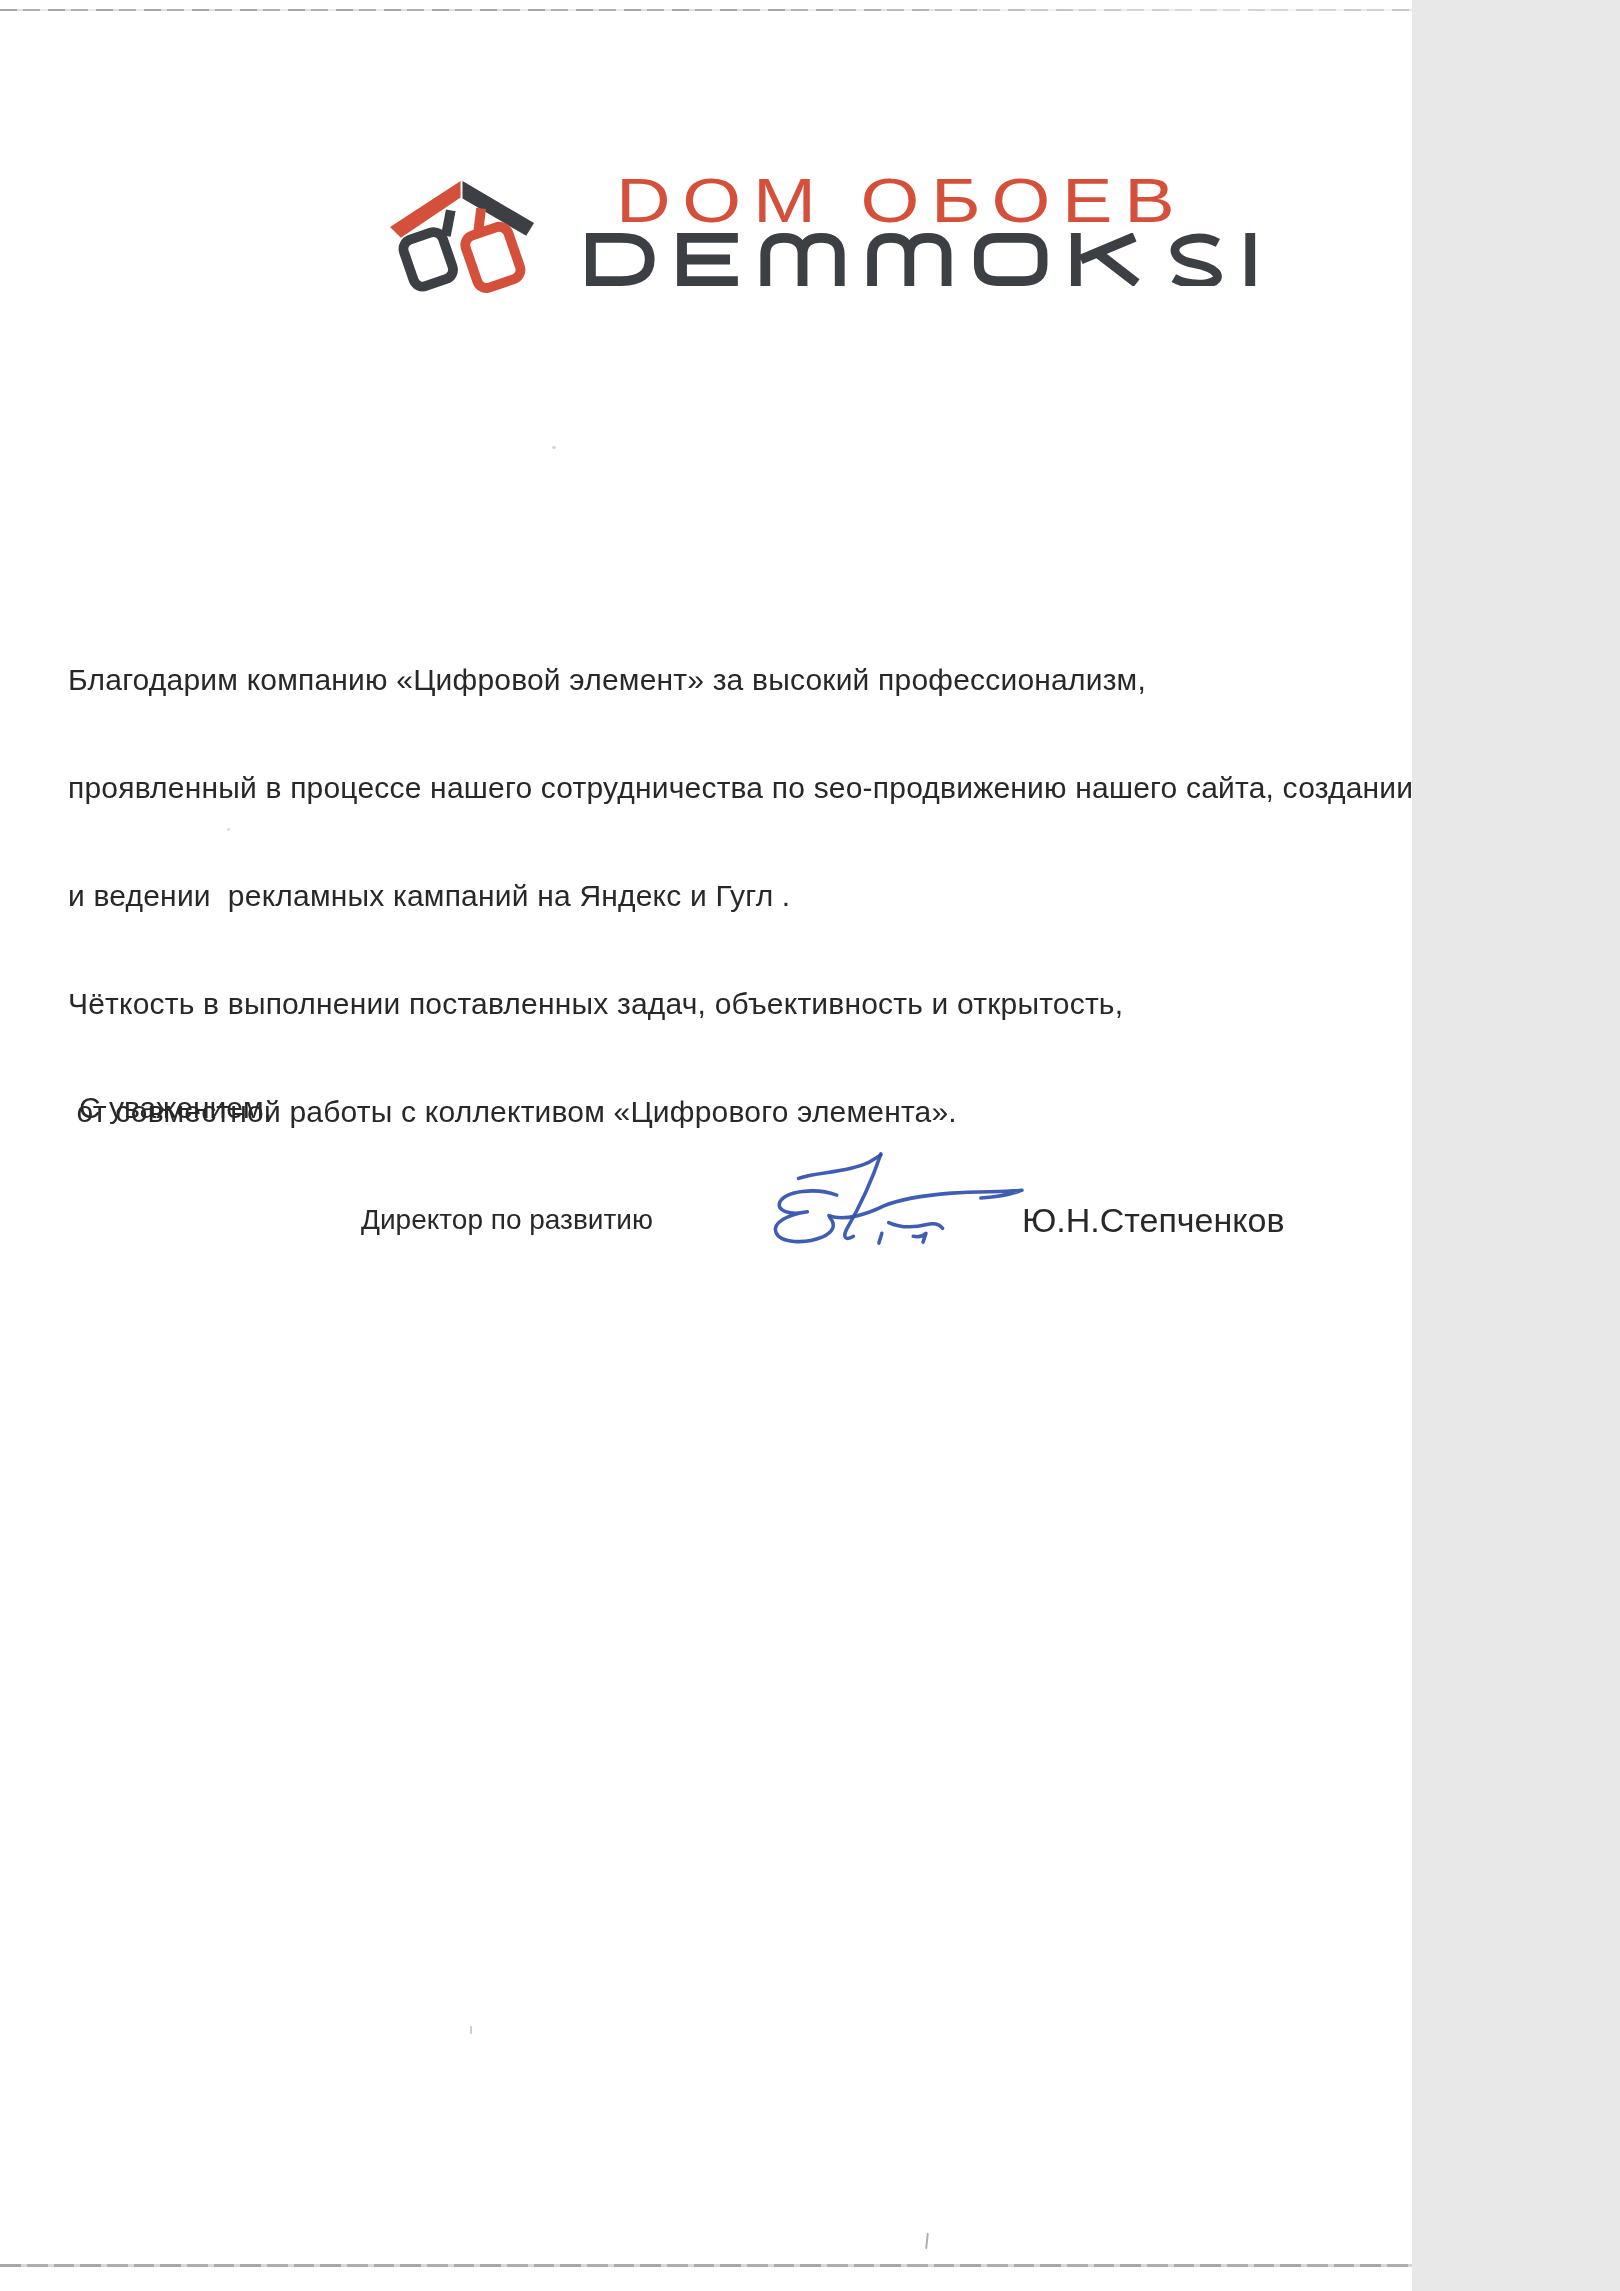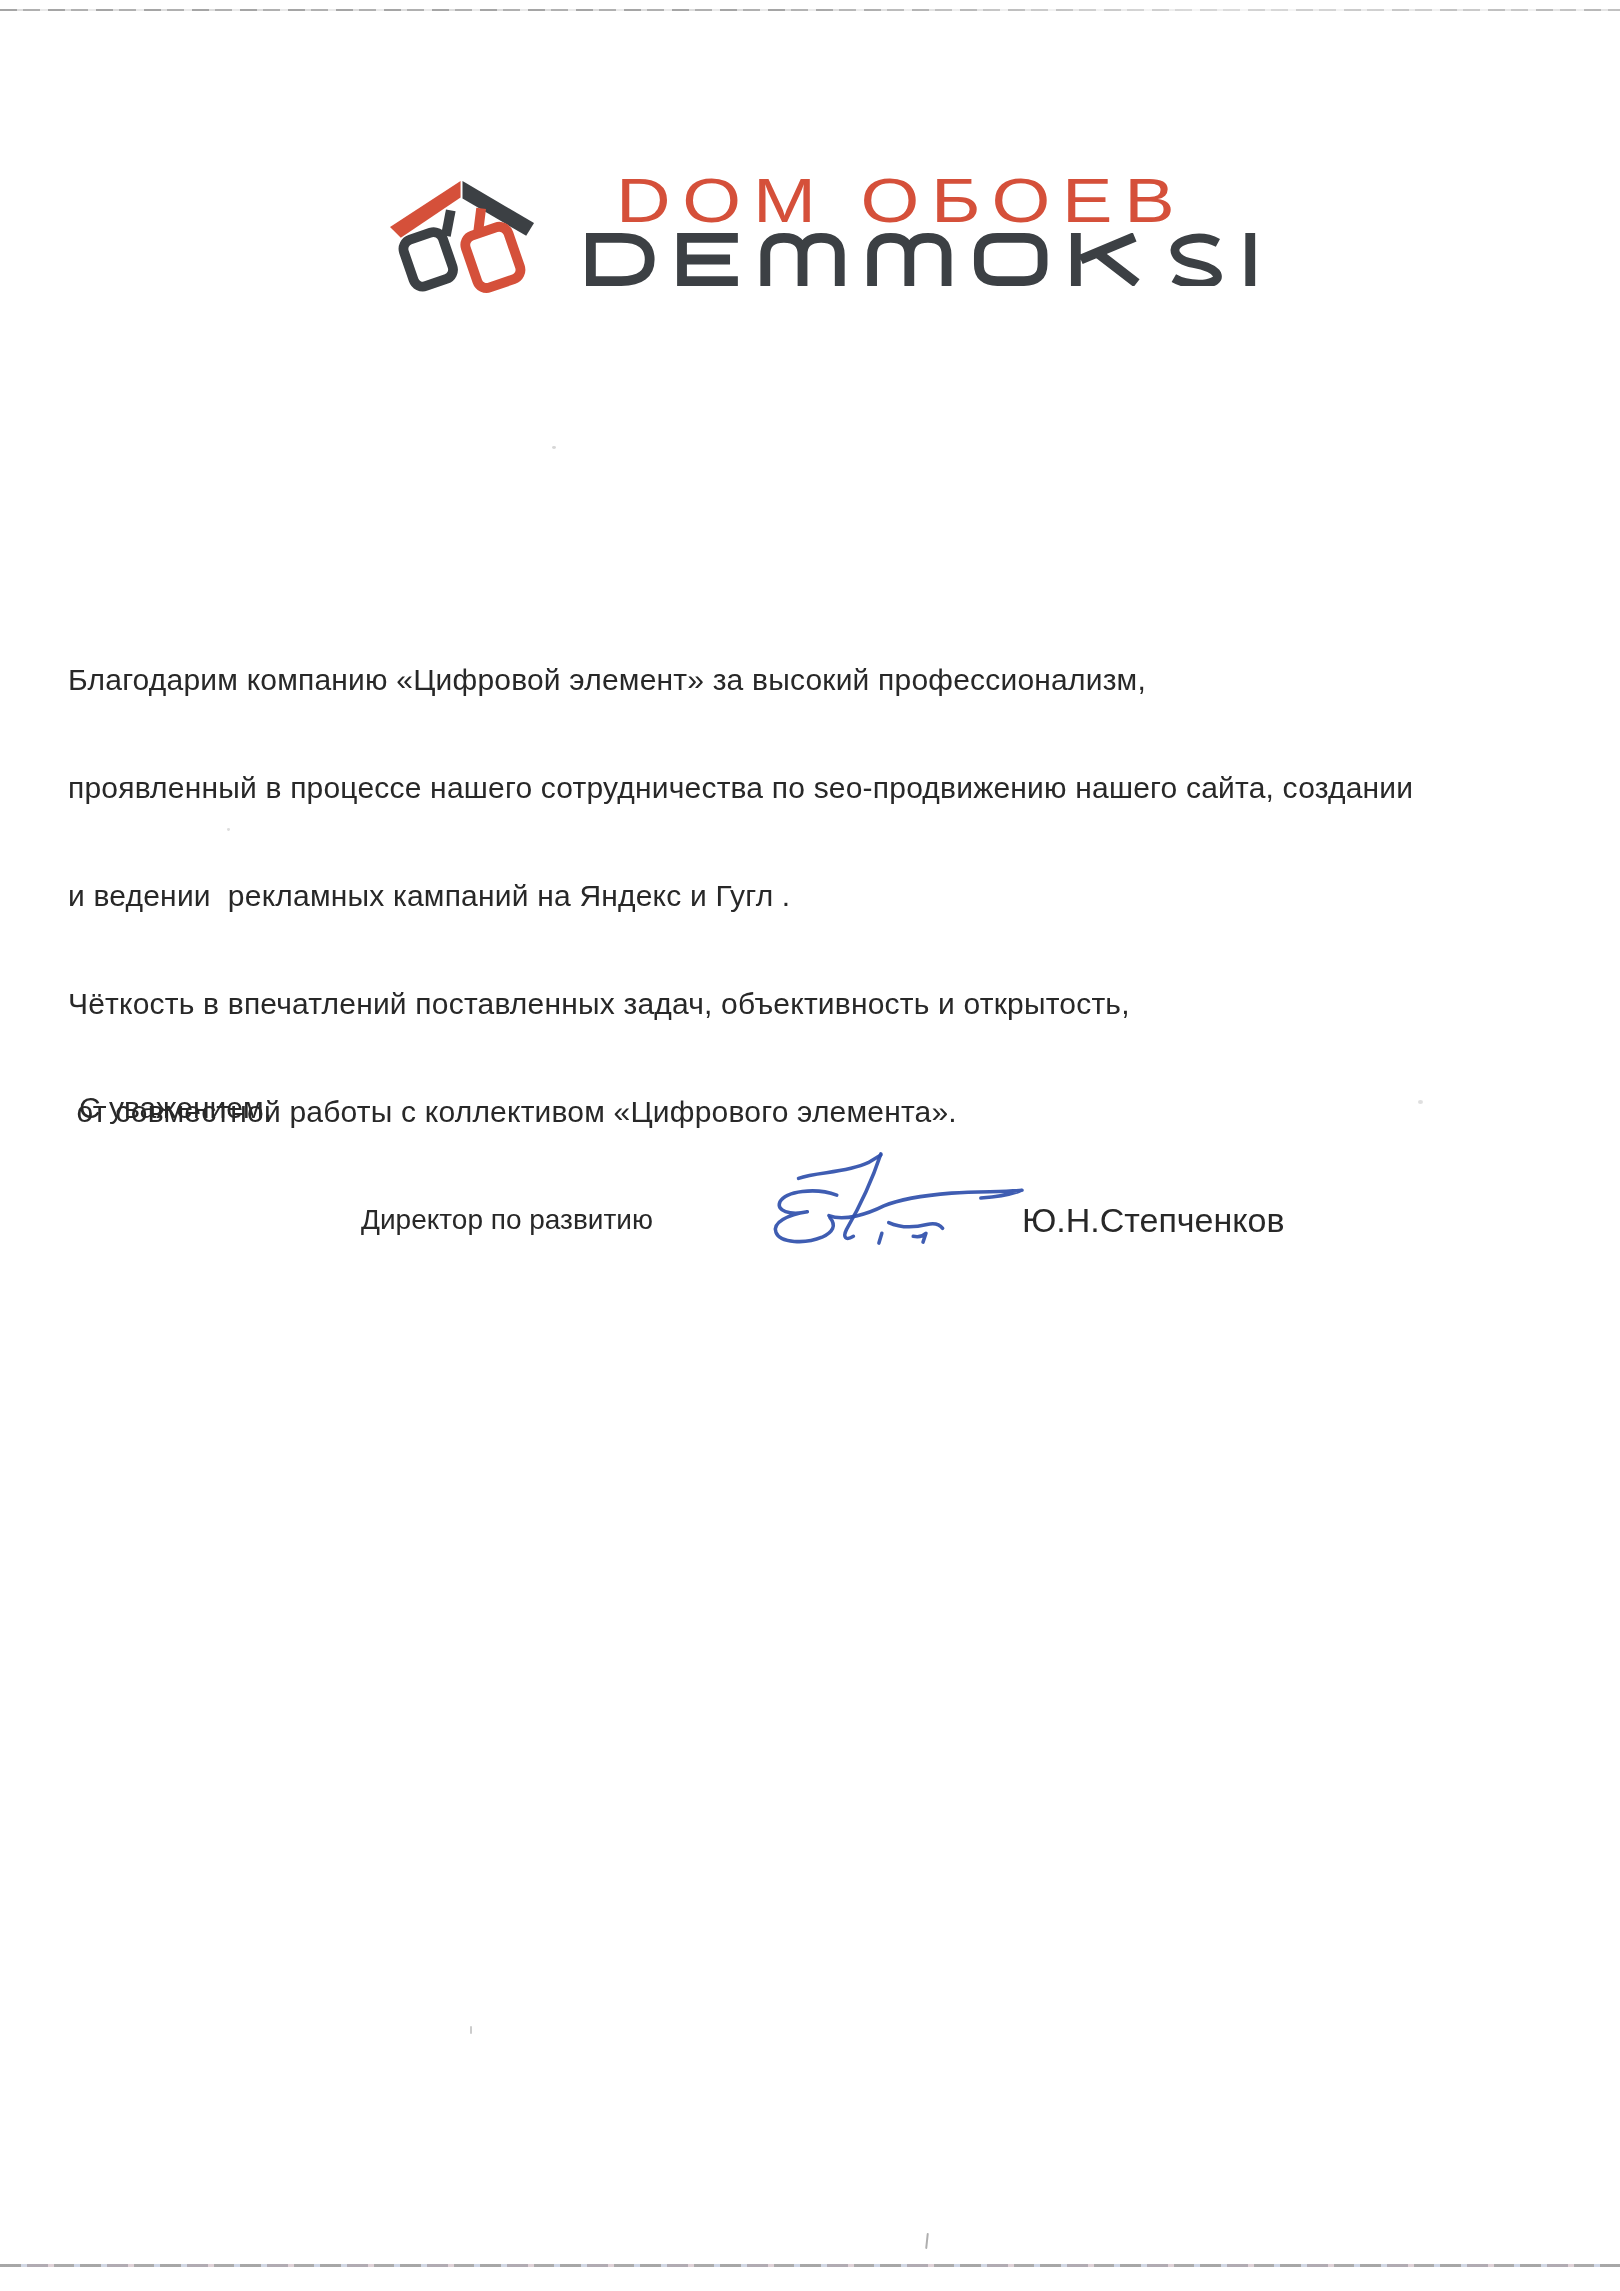--- a/index.html
+++ b/index.html
@@ -1,18 +1,18 @@
 <!DOCTYPE html>
 <html style="--paper: #ffffff; --ink: #282828; --logo_red: #d5503a; --logo_dark: #3c4044; --signature_blue: #2f4fab;"><head>
 <meta charset="utf-8">
 <style>
   html,body{margin:0;padding:0;background:#e8e8e8;}
   .page{
     position:relative;
-    width:1620px;height:2292px;
+    width:1412px;height:2292px;
     background:var(--paper,#fff);
     overflow:hidden;
     font-family:"Liberation Sans","DejaVu Sans",sans-serif;
     color:var(--ink,#282828);
   }
   
   .scan-line{position:absolute;left:0;width:1620px;pointer-events:none;}
   .scan-top{
     top:8.8px;height:2px;opacity:.7;
     background:
@@ -100,21 +100,21 @@
       <path d="M645,10 Q630,2 613,7 Q598,12 602,21 Q605,28 620,31 Q640,35 644,42 Q647,50 630,52 Q612,53 600,46" stroke-width="9"></path>
       <path d="M678,0 V54"></path>
     </g>
   </svg>
   <span class="sr">DEMMOKSI</span>
 
   <div class="body-text">
     <div>Благодарим компанию «Цифровой элемент» за высокий профессионализм,</div>
     <div>проявленный в процессе нашего сотрудничества по seo-продвижению нашего сайта, создании</div>
     <div>и ведении  рекламных кампаний на Яндекс и Гугл .</div>
-    <div>Чёткость в впечатлений поставленных задач, объективность и открытость,</div>
+    <div>Чёткость в выполнении поставленных задач, объективность и открытость,</div>
     <div> от совместной работы с коллективом «Цифрового элемента».</div>
   </div>
 
   <div class="salutation">С уважением,</div>
 
   <div class="sig-position">Директор по развитию</div>
 
   <svg class="signature" width="259" height="100" viewBox="0 0 264 102" aria-hidden="true">
     <path d="M29,30 C48,23 76,25 100,14 L113,6"></path>
     <path d="M113,5 C106,26 93,56 78,82 C74,90 77,94 85,89"></path>

